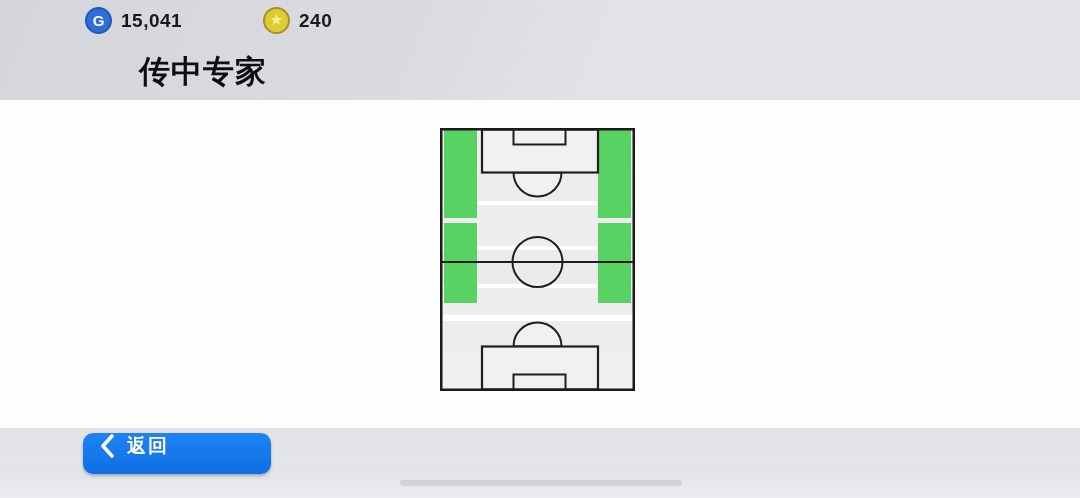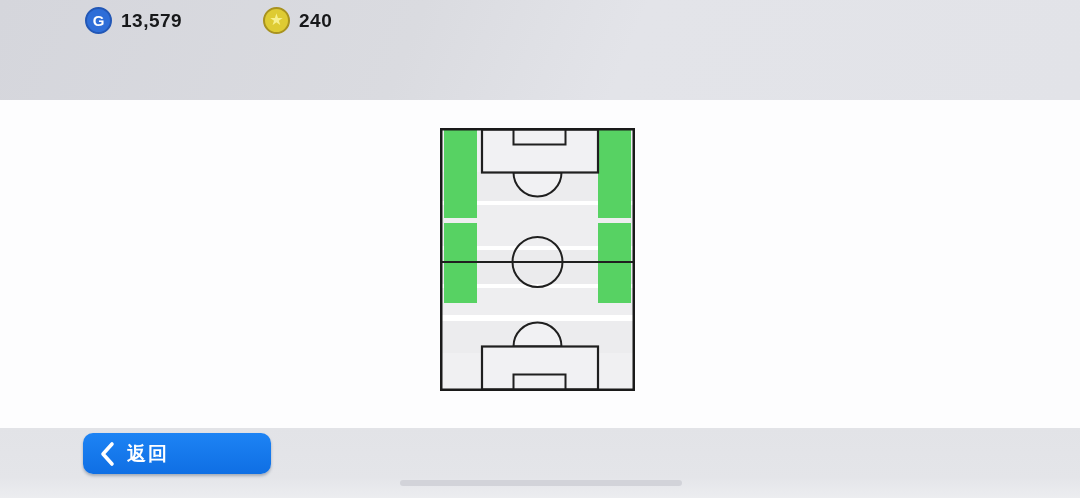--- a/index.html
+++ b/index.html
@@ -47,50 +47,51 @@
   
   .footer{
     position:absolute;top:428px;left:0;width:1080px;height:70px;
     background:linear-gradient(180deg,#e2e3e7 0%,#e4e5e9 70%,#ecedf0 100%);
   }
   .back-button{
     position:absolute;left:83px;top:5px;width:188px;height:41px;
     border-radius:10px;border:none;cursor:pointer;
     background:linear-gradient(180deg,#1d83f4 0%,#0f6fe4 100%);
     box-shadow:0 2px 3px rgba(40,60,90,.35);
-    display:flex;align-items:center;padding:0;
+    display:flex;padding:0;
   }
   .back-chevron{margin-left:17px;flex:0 0 auto;display:block;}
   .back-label{
     color:#ffffff;font-size:19px;font-weight:bold;margin-left:12px;letter-spacing:2px;
   }
   .home-indicator{
     position:absolute;left:400px;top:52px;width:282px;height:6px;
     border-radius:3px;background:#d2d3d9;
   }
 </style>
 </head>
 <body>
 
 <div class="header">
 
   <div class="currency-group" style="left:85px;">
     <div class="coin coin-gp">
       <span class="letter">G</span>
     </div>
-    <span class="currency-value">13,579</span>
+    <span class="currency-value">15,041</span>
   </div>
 
   <div class="currency-group" style="left:263px;">
     <div class="coin coin-star">
       <span class="glyph">★</span>
     </div>
     <span class="currency-value">240</span>
   </div>
 
+  <div class="page-title">传中专家</div>
 </div>
 
 <div class="content">
 
   <div class="pitch">
 
     <div class="band" style="top:0;height:44px;background:#f0f0f2;"></div>
     <div class="band" style="top:44px;height:29px;background:#ececee;"></div>
     <div class="band" style="top:73px;height:4px;background:#ffffff;"></div>
     <div class="band" style="top:77px;height:41px;background:#eeeef0;"></div>

